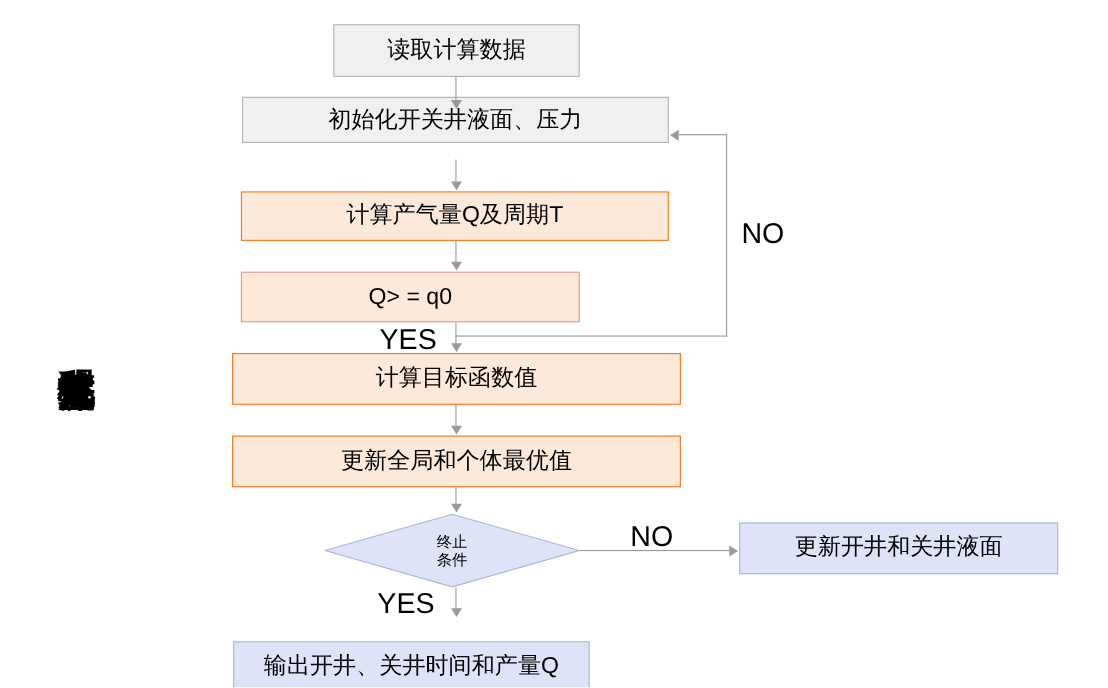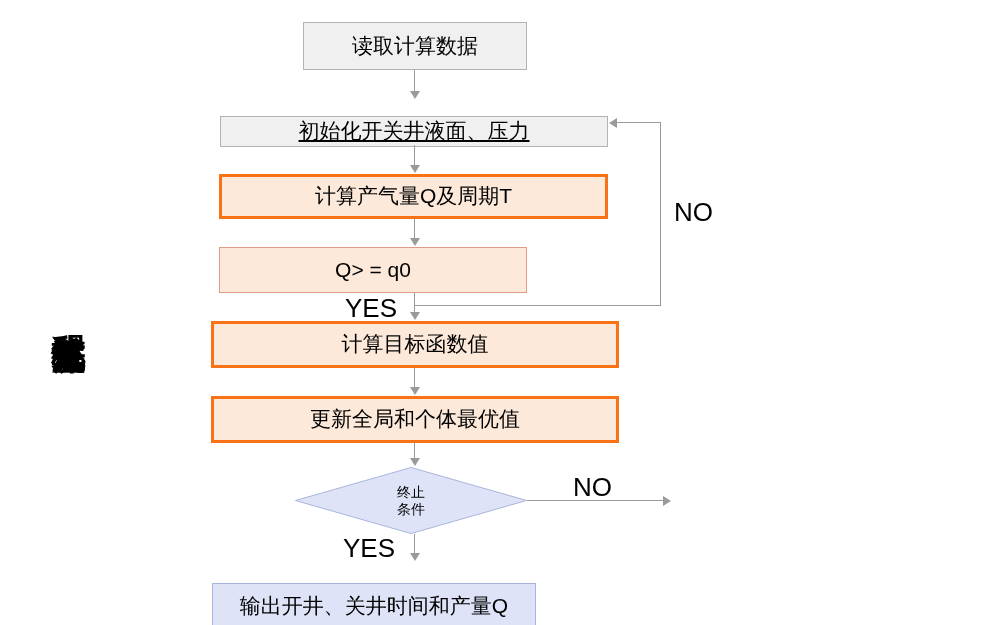--- a/index.html
+++ b/index.html
@@ -48,21 +48,21 @@
     font-size: 21px;
     line-height: 1.15;
     white-space: pre-line;
   }
   .node.gray {
     background: #f0f0f0;
     border: 1px solid #b3b3b3;
   }
   .node.orange {
     background: #fce9da;
-    border: 3px solid #f97316;
+    border: 1px solid #f97316;
   }
   .node.orange-red {
     background: #fce9da;
     border: 1px solid #e09a8c;
   }
   .node.blue {
     background: #dfe3f7;
     border: 1px solid #a9b4dd;
   }
 
@@ -131,38 +131,39 @@
 </style>
 </head>
 <body>
 
 <div id="canvas">
 
   <div class="vtitle">柱塞优化算法流程</div>
 
   <div class="node gray" style="left:303px; top:22px; width:224px; height:48px;">读取计算数据</div>
 
-  <div class="node gray" style="left:220px; top:116px; width:388px; height:31px;text-decoration:underline;">初始化开关井液面、压力</div>
+  <div class="node gray" style="left:220px; top:88px; width:388px; height:42px;">初始化开关井液面、压力</div>
 
   <div class="node orange" style="left:219px; top:174px; width:389px; height:45px;">计算产气量Q及周期T</div>
 
   <div class="node orange-red" style="left:219px; top:247px; width:308px; height:46px;">Q&gt; = q0</div>
 
   <div class="node orange" style="left:211px; top:396px; width:408px; height:47px;">更新全局和个体最优值</div>
 
   <div class="node orange" style="left:211px; top:321px; width:408px; height:47px;">计算目标函数值</div>
 
   <div class="diamond" style="left:295px; top:467px; width:232px; height:67px;">
     <svg width="232" height="67" viewBox="0 0 232 67">
       <polygon points="116,0.5 231.5,33.5 116,66.5 0.5,33.5" fill="#dfe3f7" stroke="#a9b4dd" stroke-width="1"></polygon>
     </svg>
     <div class="dlabel">终止
 条件</div>
   </div>
 
+  <div class="node blue" style="left:672px; top:475px; width:290px; height:47px;">更新开井和关井液面</div>
 
   <div class="node blue" style="left:212px; top:563px; width:324px; height:47px;margin-top:20px;">输出开井、关井时间和产量Q</div>
 
   <div class="conn v" style="left:414px; top:70px; height:22px;"></div>
   <div class="arrowhead down" style="left:410px; top:91px;"></div>
 
   <div class="conn v" style="left:414px; top:145px; height:21px;"></div>
   <div class="arrowhead down" style="left:410px; top:165px;"></div>
 
   <div class="conn v" style="left:414px; top:219px; height:20px;"></div>

